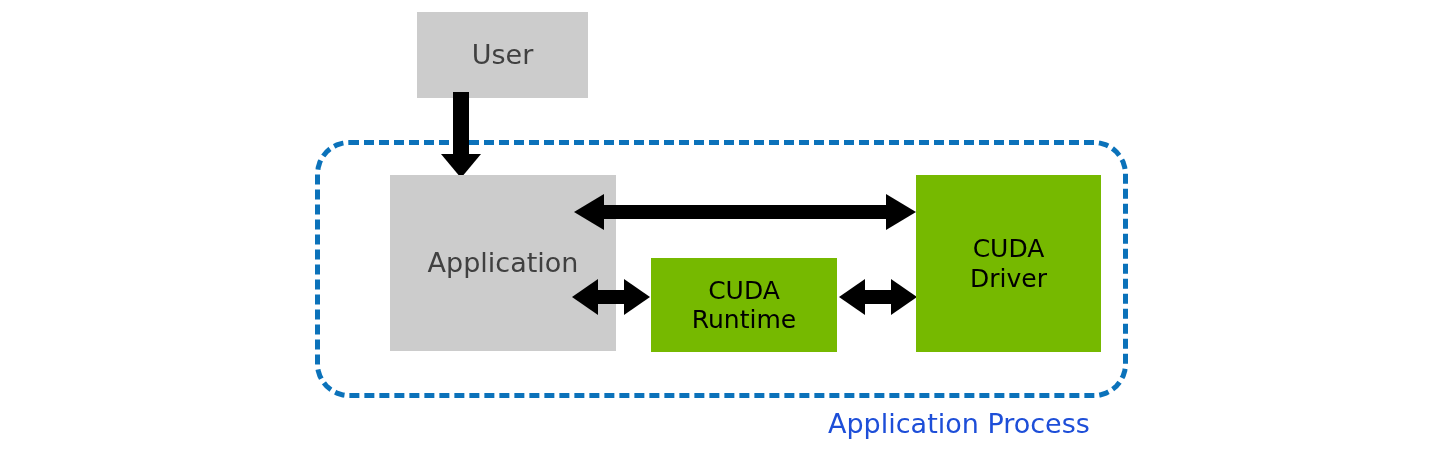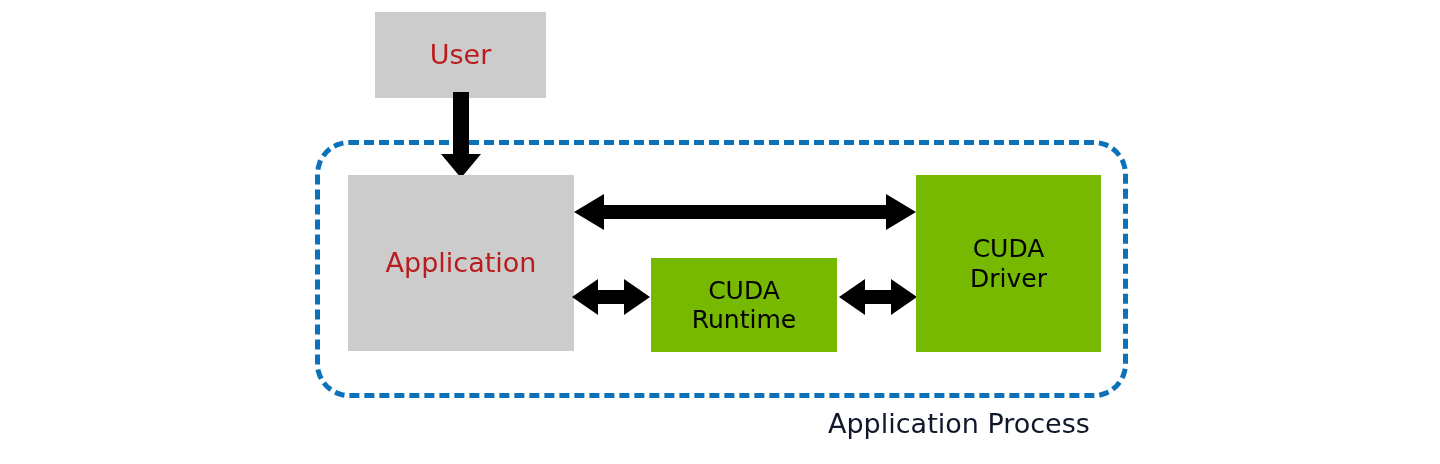--- a/index.html
+++ b/index.html
@@ -22,21 +22,22 @@
     display: flex;
     align-items: center;
     justify-content: center;
     text-align: center;
     line-height: 1.18;
     box-sizing: border-box;
     white-space: pre-line;
   }
   .node-gray {
     background: #cccccc;
-    color: #b91c1c;
+    color: #404040;
+    margin-left: 42px;
   }
   .node-green {
     background: #76b900;
     color: #000000;
   }
   #user-box {
     left: 375px;
     top: 12px;
     width: 171px;
     height: 86px;
@@ -71,21 +72,21 @@
     height: 258px;
     border: 5px dashed #0b72ba;
     border-radius: 34px;
     box-sizing: border-box;
     background: transparent;
   }
   #process-label {
     position: absolute;
     left: 828px;
     top: 408px;
-    color: #0f172a;
+    color: #1d4ed8;
     font-size: 27px;
     white-space: nowrap;
   }
   .arrow-svg {
     position: absolute;
     overflow: visible;
   }
   #arrow-user-to-app {
     left: 440px;
     top: 92px;

